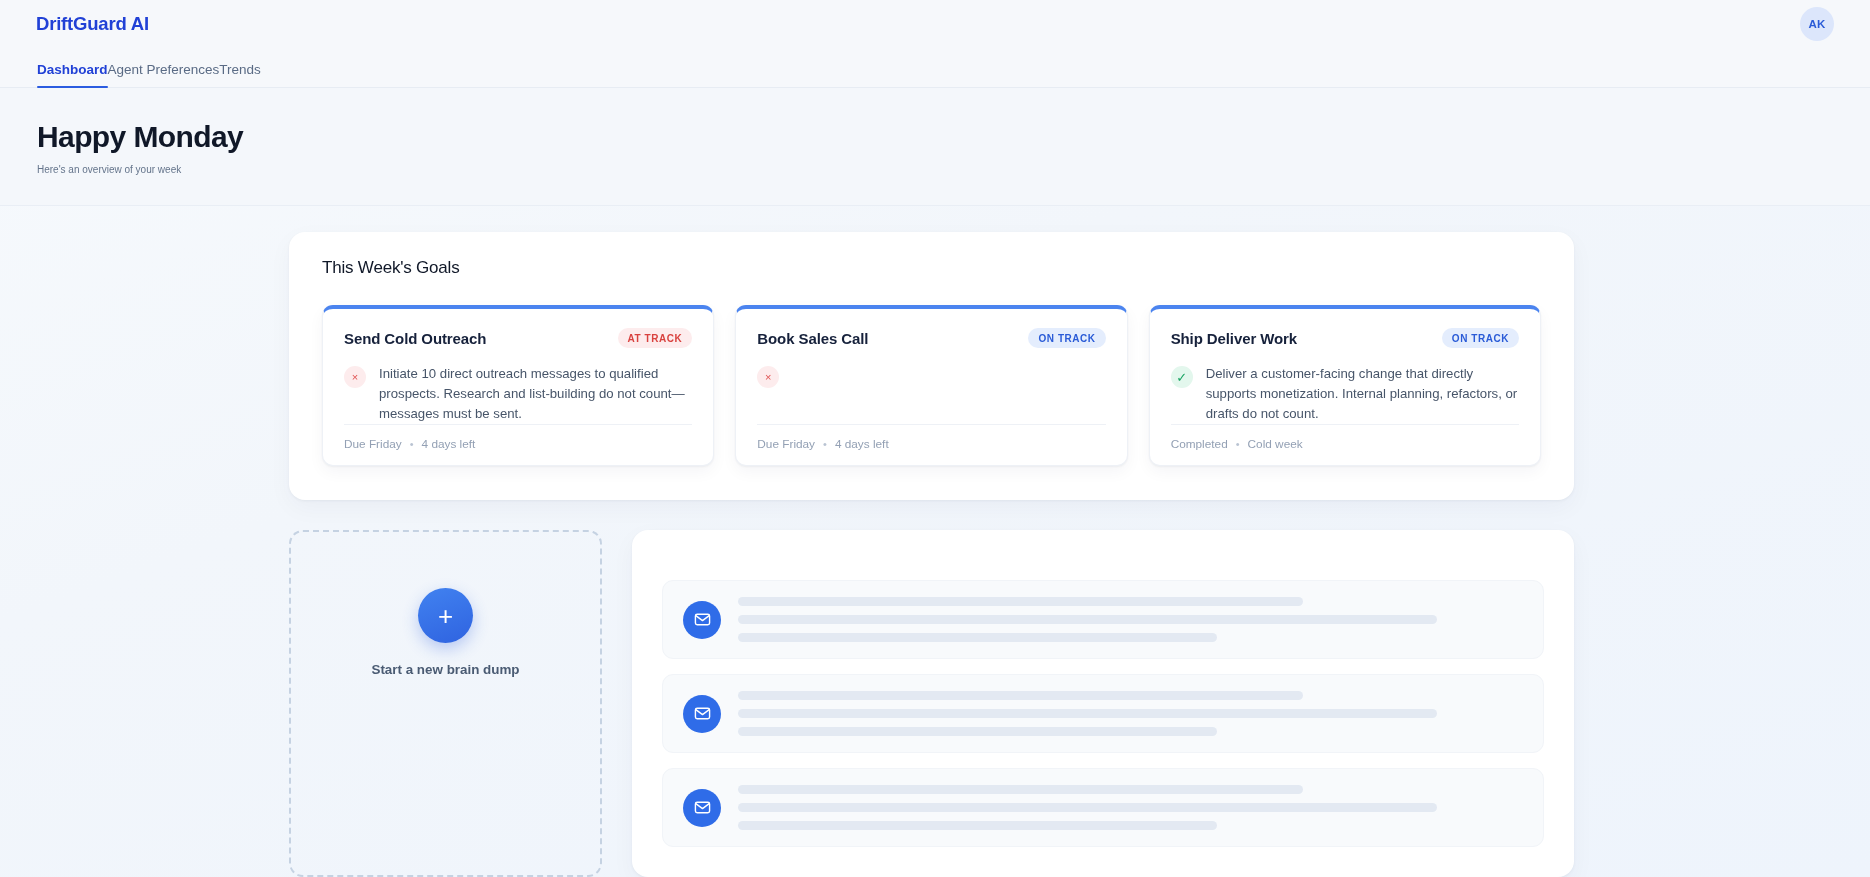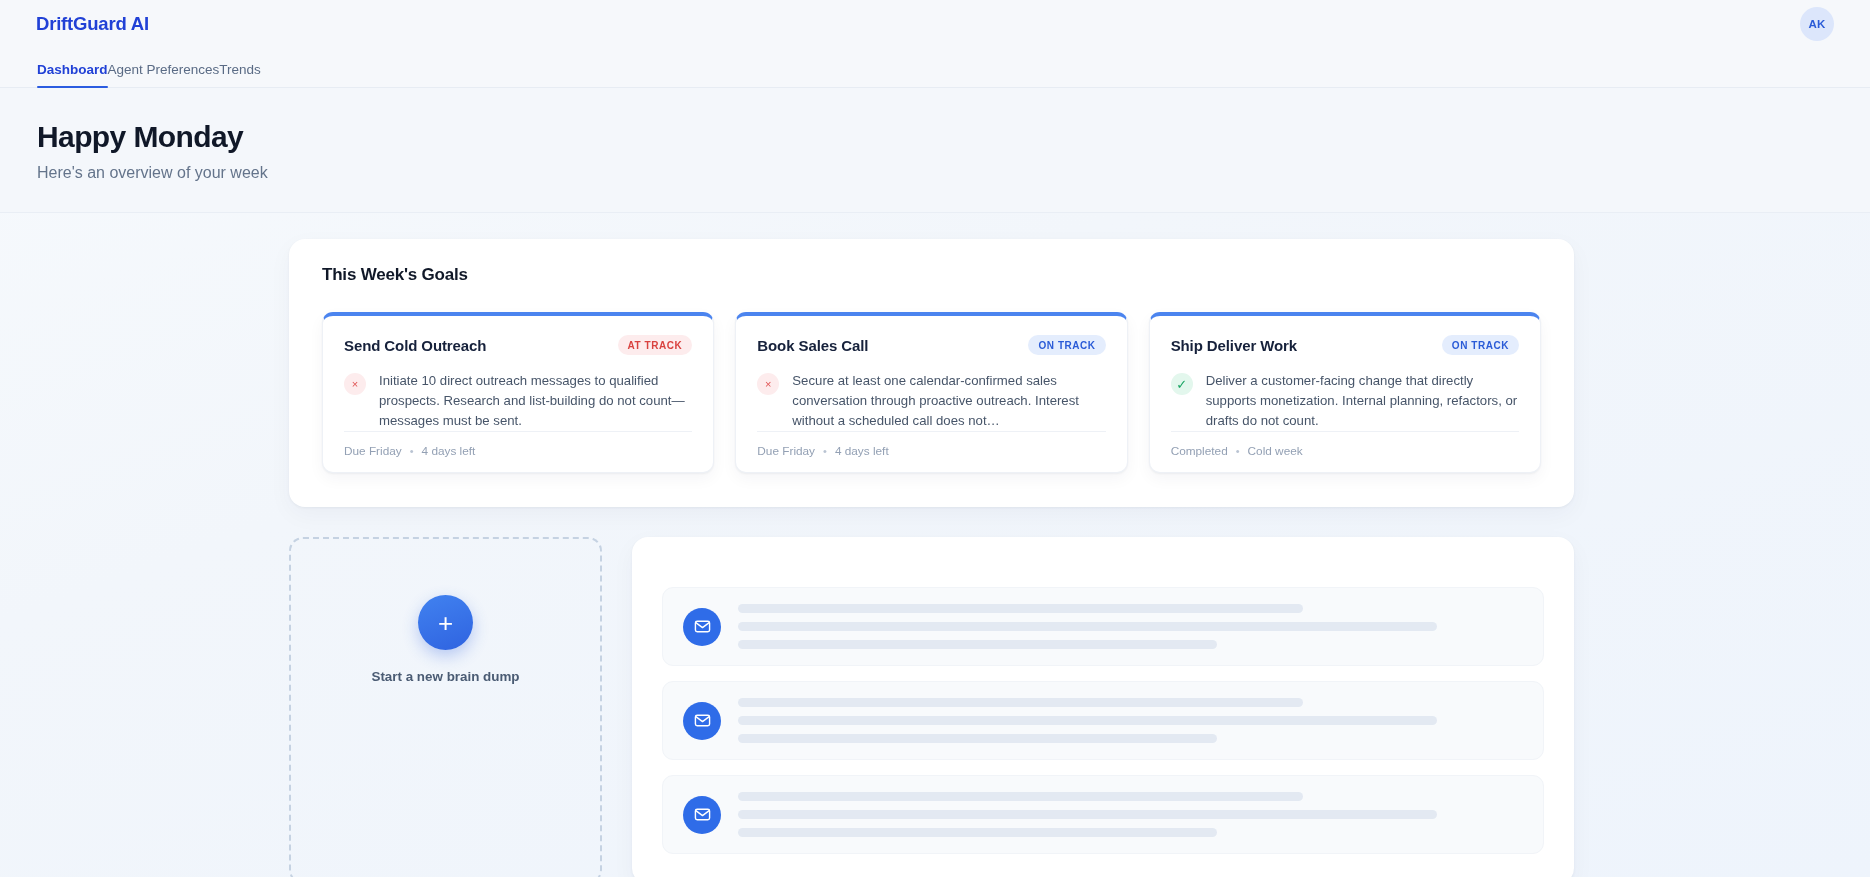--- a/index.html
+++ b/index.html
@@ -95,21 +95,21 @@
   .hero-title {
     font-size: 30px;
     font-weight: bold;
     color: #101828;
     letter-spacing: -0.6px;
     line-height: 1.1;
   }
 
   .hero-sub {
     margin-top: 11px;
-    font-size: 16px;
+    font-size: 10px;
     color: #64748b;
   }
 
   
   .content {
     padding: 26px 0 0 0;
   }
 
   .panel {
     background: #ffffff;
@@ -120,21 +120,21 @@
   
   .goals-panel {
     margin: 0 auto;
     width: 1285px;
     margin-left: 289px;
     padding: 26px 33px 34px 33px;
   }
 
   .panel-title {
     font-size: 17px;
-    font-weight: bold;
+    font-weight: normal;
     color: #101828;
     letter-spacing: -0.2px;
   }
 
   .goals-grid {
     margin-top: 27px;
     display: flex;
     gap: 21px;
     justify-content: space-between;
   }
@@ -360,21 +360,20 @@
         </div>
       </article>
 
       <article class="goal-card">
         <div class="goal-head">
           <div class="goal-name">Book Sales Call</div>
           <div class="badge on-track">ON TRACK</div>
         </div>
         <div class="goal-body">
           <div class="status-dot fail">×</div>
-          <div class="goal-desc">Secure at least one calendar-confirmed sales conversation through proactive outreach. Interest without a scheduled call does not…</div>
         </div>
         <div class="goal-foot">
           <span>Due Friday</span>
           <span class="dot-sep">•</span>
           <span>4 days left</span>
         </div>
       </article>
 
       <article class="goal-card">
         <div class="goal-head">

